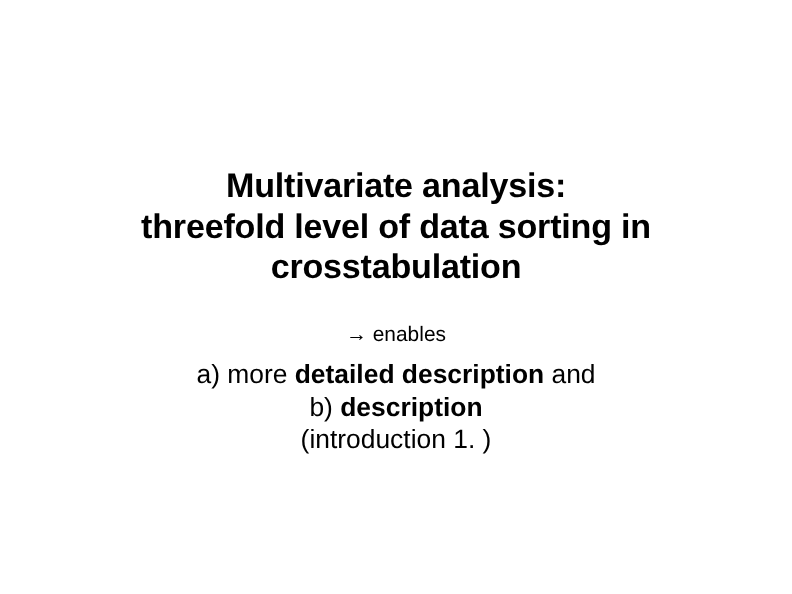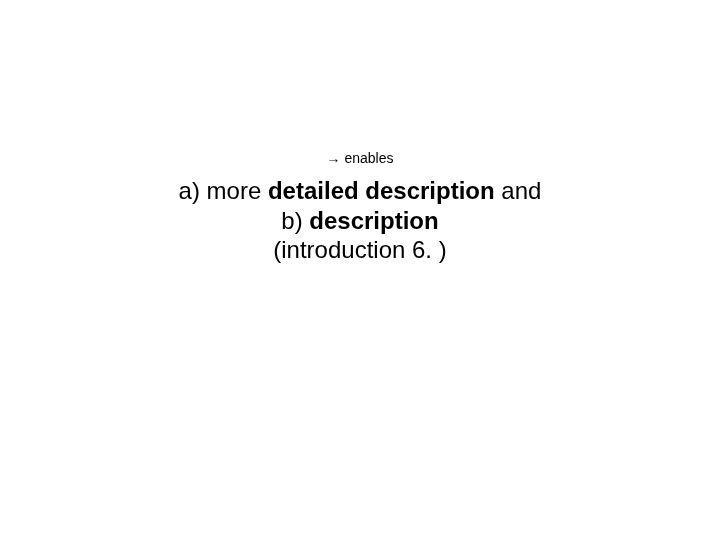--- a/index.html
+++ b/index.html
@@ -14,38 +14,43 @@
   }
   .title {
     font-size: 31px;
     font-weight: bold;
     text-align: center;
     line-height: 1.2;
     margin-bottom: 32px;
     letter-spacing: -0.2px;
   }
   .enables {
-    font-size: 14px;
+    font-size: 19px;
     text-align: center;
     margin-bottom: 10px;
   }
   .points {
     font-size: 24px;
     text-align: center;
     line-height: 1.25;
   }
   .intro {
     font-size: 24px;
     text-align: center;
   }
   .b { font-weight: bold; }
 </style>
 </head>
 <body>
 
 <div class="slide">
+  <div class="title">
+    <span>Multivariate analysis:</span><br>
+    <span>threefold level of data sorting in</span><br>
+    <span>crosstabulation</span>
+  </div>
   <div class="enables">→ enables</div>
   <div class="points">
     <span>a) more </span><span class="b">detailed description</span><span> and</span><br>
     <span>b) </span><span class="b">description</span>
   </div>
-  <div class="intro">(introduction 6. )</div>
+  <div class="intro">(introduction 1. )</div>
 </div>
 
 </body></html>

